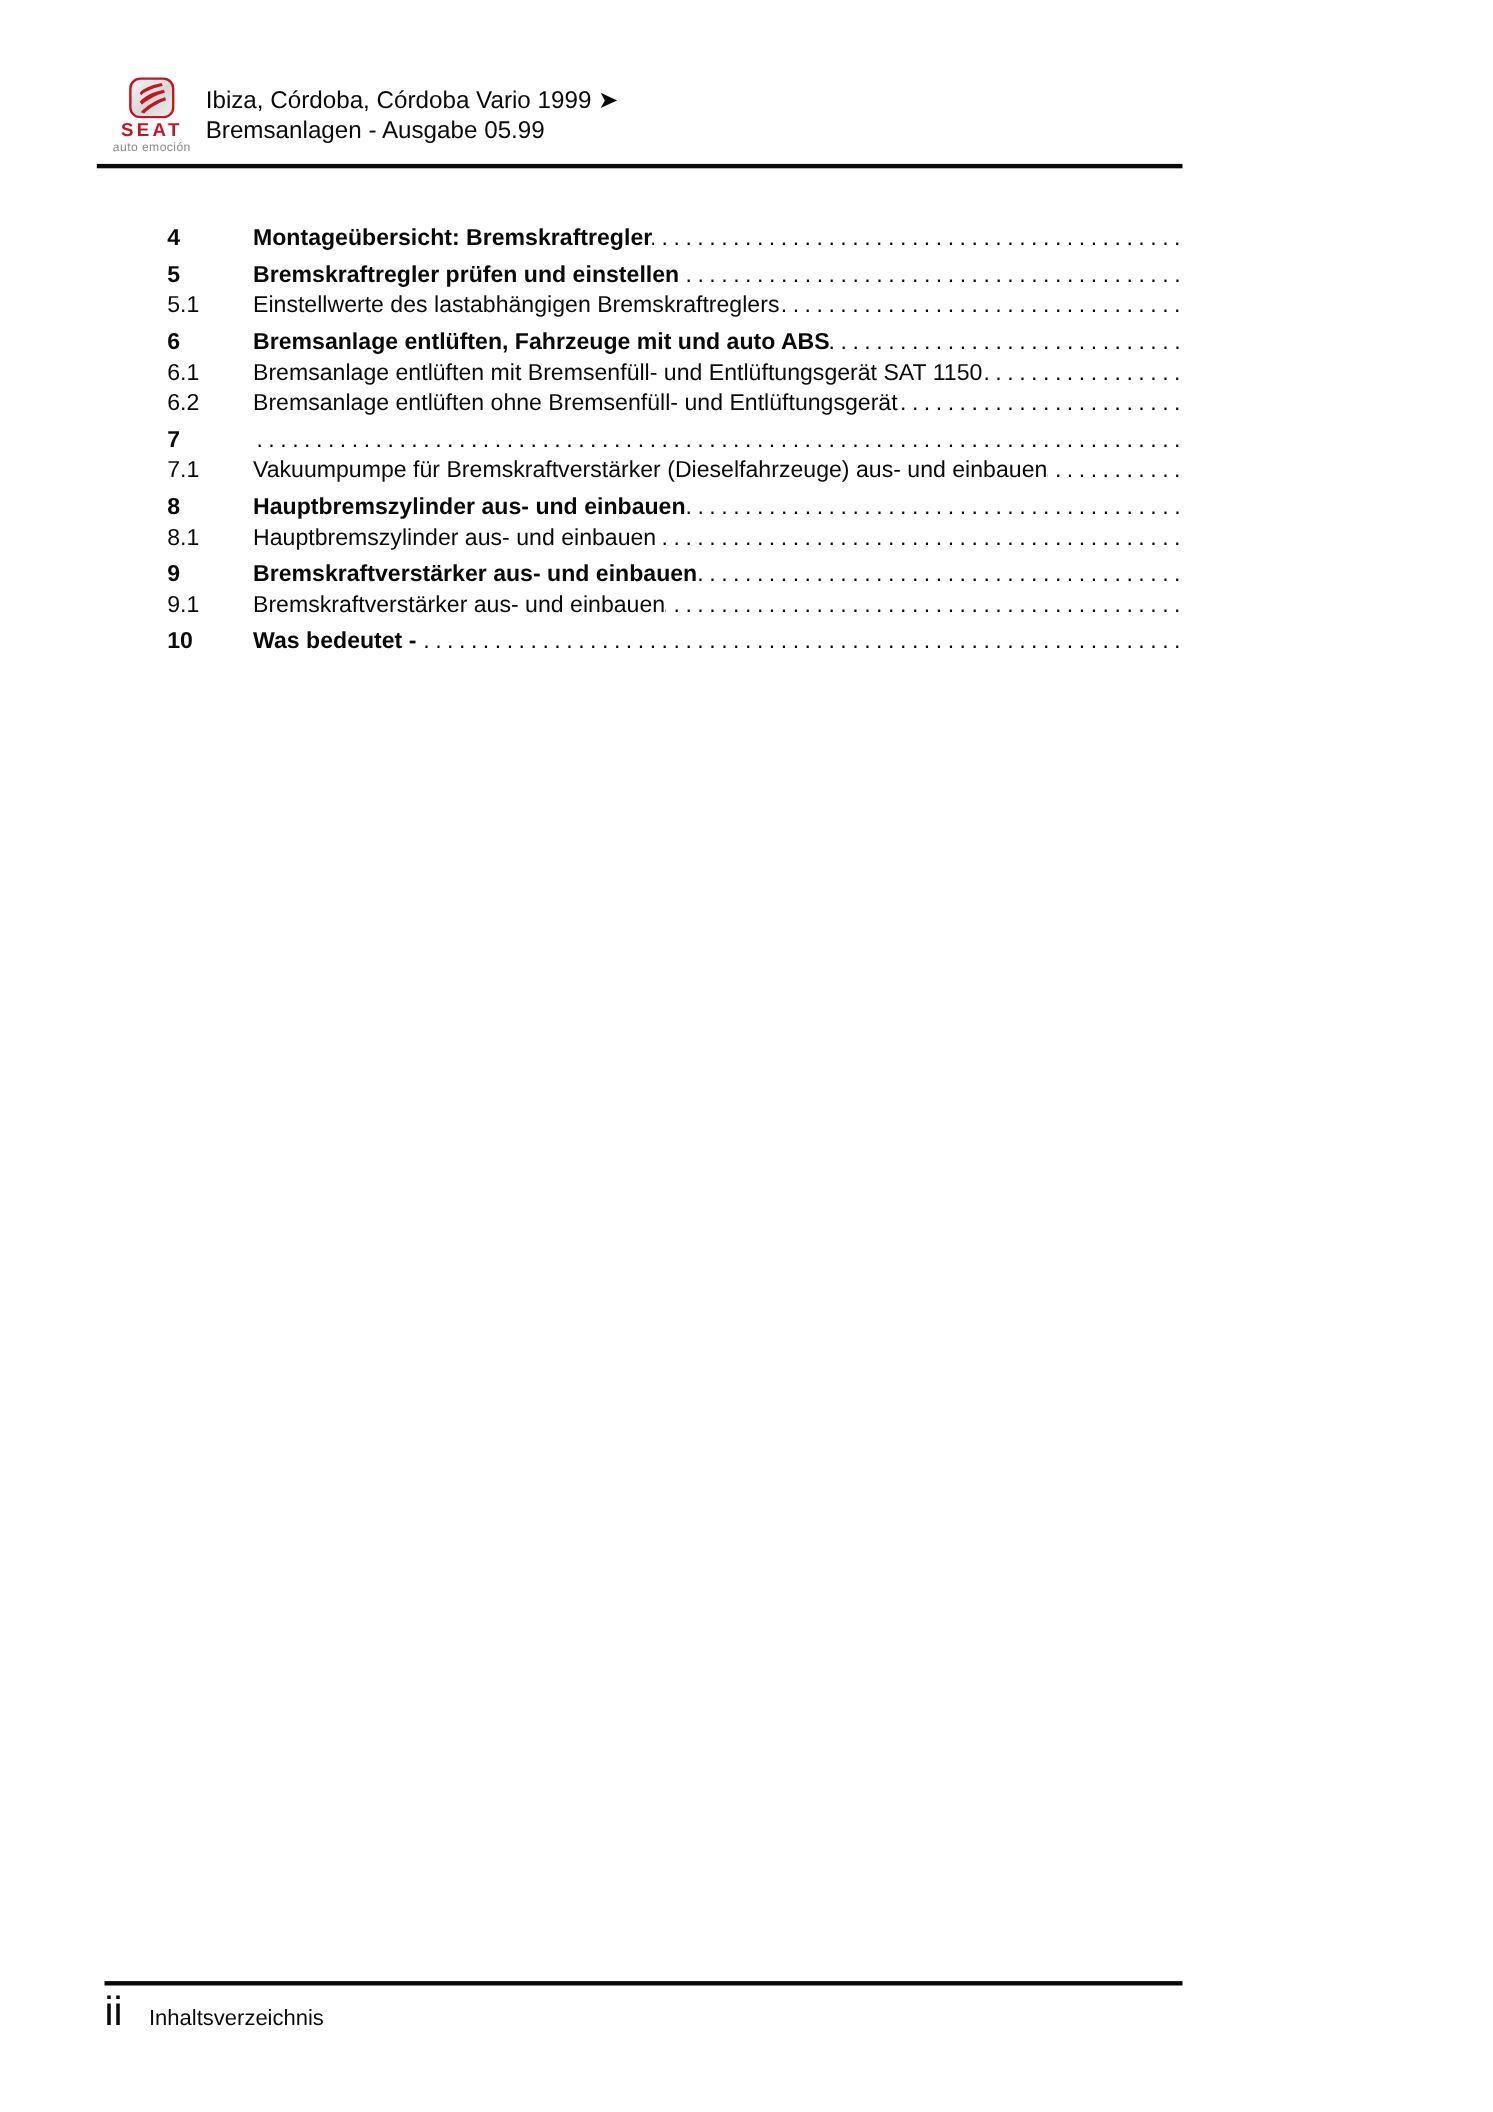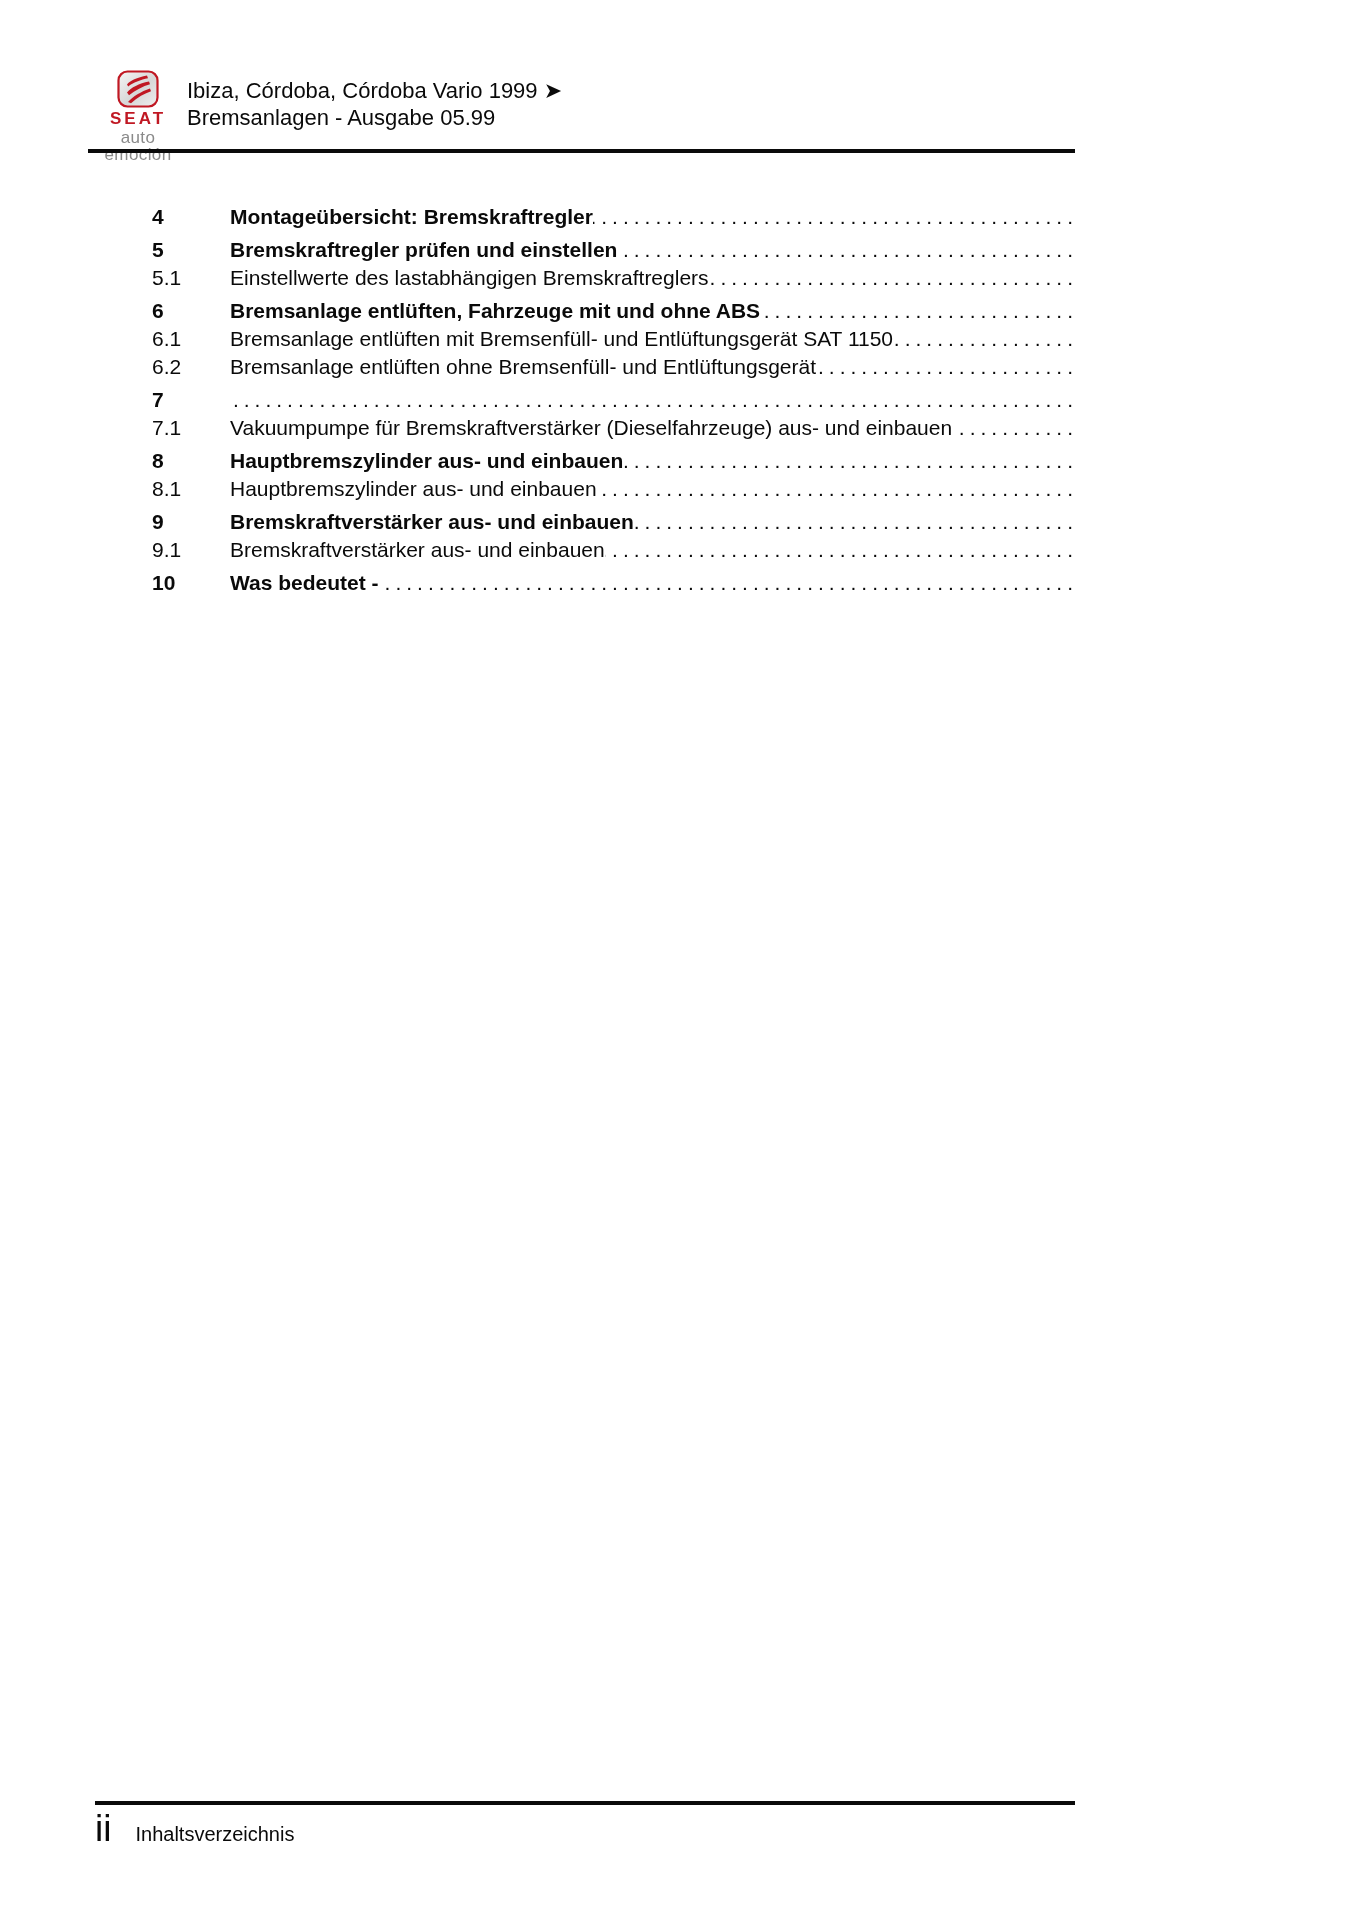--- a/index.html
+++ b/index.html
@@ -24,21 +24,21 @@
   }
   .logo-square { display: block; margin: 0 auto 2px auto; }
   .logo-brand {
     color: var(--brand-red, #c01823);
     font-weight: bold;
     font-size: 17px;
     letter-spacing: 3px;
   }
   .logo-tagline {
     color: var(--tagline-gray, #8a8a8a);
-    font-size: 17px;
+    font-size: 11px;
     margin-top: 2px;
     letter-spacing: 0.4px;
   }
   .header-titles {
     position: absolute;
     left: 187px;
     top: 77px;
     font-size: 22px;
     line-height: 27px;
     white-space: nowrap;
@@ -147,21 +147,21 @@
       <span class="toc-page">63</span>
     </div>
       <div class="toc-row">
       <span class="toc-num">5.1</span>
       <span class="toc-title">Einstellwerte des lastabhängigen Bremskraftreglers</span>
       <span class="toc-dots">..............................................................................................................</span>
       <span class="toc-page">64</span>
     </div>
       <div class="toc-row bold group-start">
       <span class="toc-num">6</span>
-      <span class="toc-title">Bremsanlage entlüften, Fahrzeuge mit und ohne ABS</span>
+      <span class="toc-title">Bremsanlage entlüften, Fahrzeuge mit und auto ABS</span>
       <span class="toc-dots">..............................................................................................................</span>
       <span class="toc-page">66</span>
     </div>
       <div class="toc-row">
       <span class="toc-num">6.1</span>
       <span class="toc-title">Bremsanlage entlüften mit Bremsenfüll- und Entlüftungsgerät SAT 1150</span>
       <span class="toc-dots">..............................................................................................................</span>
       <span class="toc-page">66</span>
     </div>
       <div class="toc-row">

